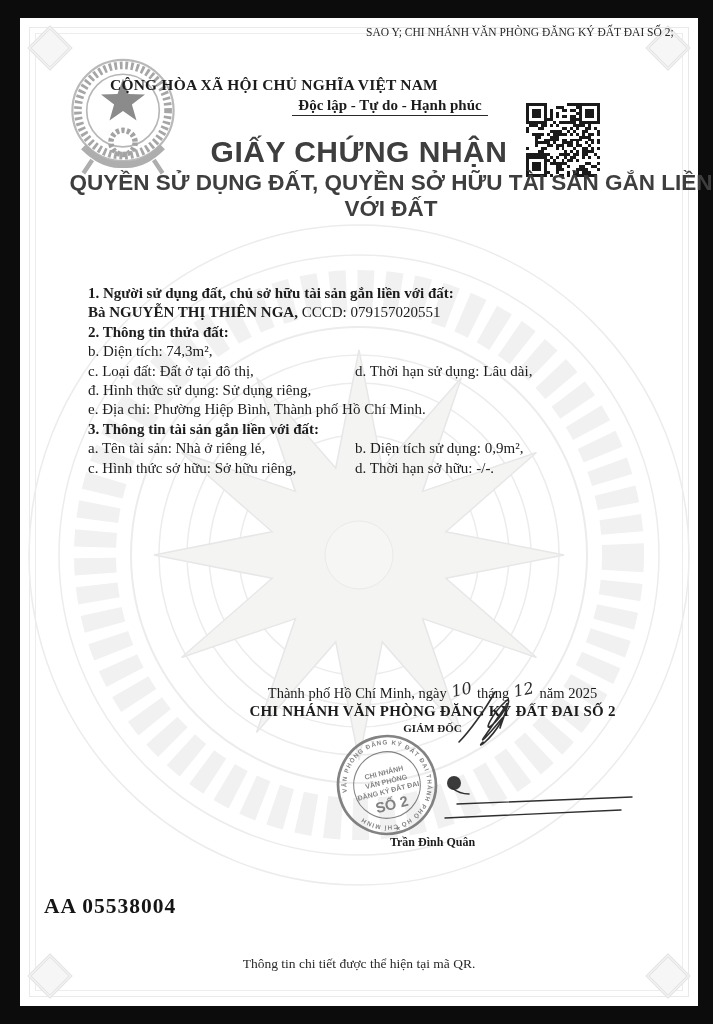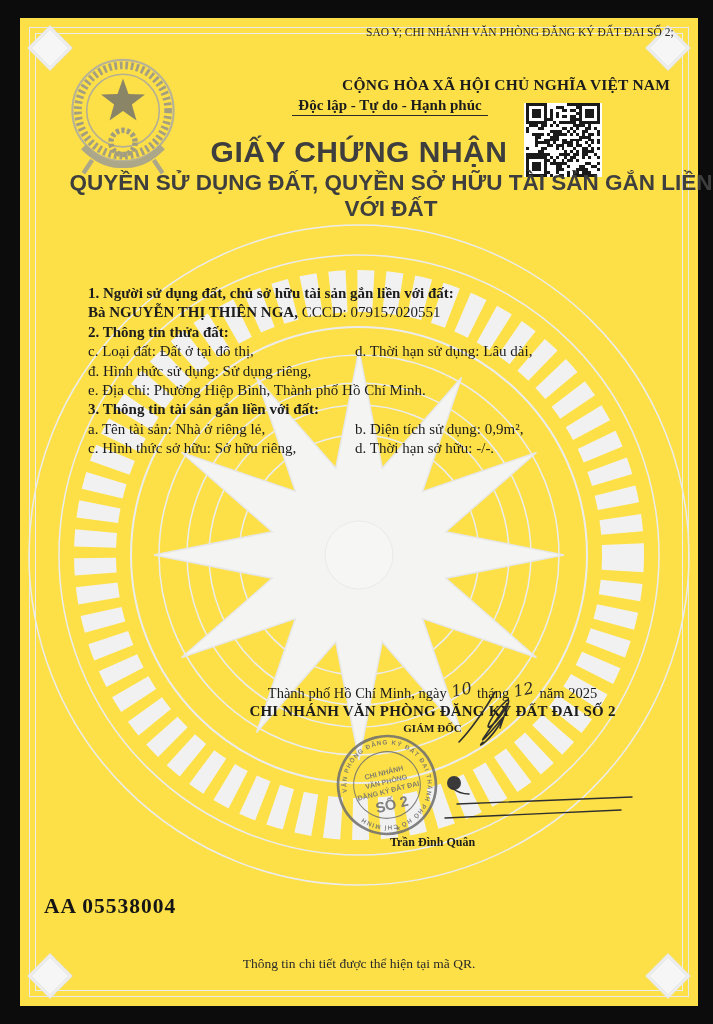--- a/index.html
+++ b/index.html
@@ -1,27 +1,27 @@
 <!DOCTYPE html>
 <html><head>
 <meta charset="utf-8">
 <style>
   html,body{margin:0;padding:0;background:#2a2a2a;}
   .stage{position:relative;width:713px;height:1024px;background:#0c0c0c;overflow:hidden;
          font-family:"Liberation Serif","DejaVu Serif",serif;color:#1c1c1c;}
-  .paper{position:absolute;left:20px;top:18px;right:15px;bottom:18px;background:#fde047;}
+  .paper{position:absolute;left:20px;top:18px;right:15px;bottom:18px;background:#ffffff;}
   .deco-frame{position:absolute;inset:9px;border:1px solid #e9e9e9;pointer-events:none;}
   .deco-frame2{position:absolute;inset:15px;border:1px solid #ededed;pointer-events:none;}
   .corner{position:absolute;width:26px;height:26px;border:3px double #e2e2e2;transform:rotate(45deg);background:#f6f6f6;}
   .corner.tl{left:-2px;top:-2px}.corner.tr{right:-2px;top:-2px}
   .corner.bl{left:-2px;bottom:-2px}.corner.br{right:-2px;bottom:-2px}
   .wm{position:absolute;left:0;top:0;pointer-events:none;}
   .abs{position:absolute;}
   .certify{left:346px;top:8px;width:340px;font-size:11.5px;line-height:13.5px;color:#272727;}
-  .nat-title{left:90px;width:560px;top:58px;text-align:right;font-weight:bold;font-size:15.5px;letter-spacing:.2px;}
+  .nat-title{left:90px;width:560px;top:58px;text-align:left;font-weight:bold;font-size:15.5px;letter-spacing:.2px;}
   .motto-wrap{left:90px;width:560px;top:79px;text-align:center;font-size:15px;font-weight:bold;}
   .motto-wrap span{display:inline-block;border-bottom:1.5px solid #2a2a2a;padding:0 6px 1px;}
   .emblem{left:48px;top:32px;width:110px;height:132px;opacity:.8;}
   .qr{left:504px;top:85px;width:78px;height:74px;background:#fff;}
   .title1{left:0;width:678px;top:117px;text-align:center;font-family:"Liberation Sans","DejaVu Sans",sans-serif;
           font-weight:800;font-size:30px;letter-spacing:.5px;color:#3e3e3e;}
   .title2{left:0;width:678px;top:152px;text-align:center;font-family:"Liberation Sans","DejaVu Sans",sans-serif;
           font-weight:800;font-size:22.5px;color:#3e3e3e;padding-left:32px;}
   .bodyblock{left:68px;top:266px;width:560px;font-size:15px;line-height:19.4px;}
   .row2{display:grid;grid-template-columns:267px auto;}
@@ -105,20 +105,21 @@
     </div>
 
     <div class="abs title1">GIẤY CHỨNG NHẬN</div>
     <div class="abs title2">QUYỀN SỬ DỤNG ĐẤT, QUYỀN SỞ HỮU TÀI SẢN GẮN LIỀN VỚI ĐẤT</div>
 
     <div class="abs bodyblock">
       <div class="b">1. Người sử dụng đất, chủ sở hữu tài sản gắn liền với đất:</div>
       <div><span class="b">Bà NGUYỄN THỊ THIÊN NGA,</span><span> CCCD: 079157020551</span></div>
       <div class="b">2. Thông tin thửa đất:</div>
       <div class="row2">
+        <span>b. Diện tích: 74,3m²,</span>
       </div>
       <div class="row2">
         <span>c. Loại đất: Đất ở tại đô thị,</span>
         <span>d. Thời hạn sử dụng: Lâu dài,</span>
       </div>
       <div>đ. Hình thức sử dụng: Sử dụng riêng,</div>
       <div>e. Địa chỉ: Phường Hiệp Bình, Thành phố Hồ Chí Minh.</div>
       <div class="b">3. Thông tin tài sản gắn liền với đất:</div>
       <div class="row2">
         <span>a. Tên tài sản: Nhà ở riêng lẻ,</span>

